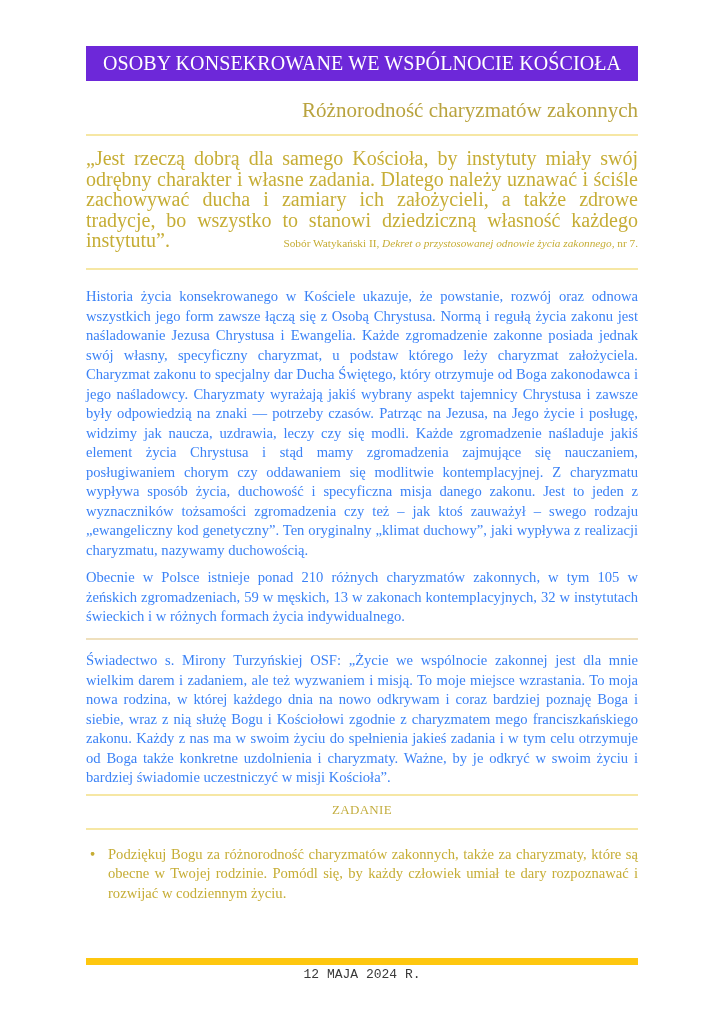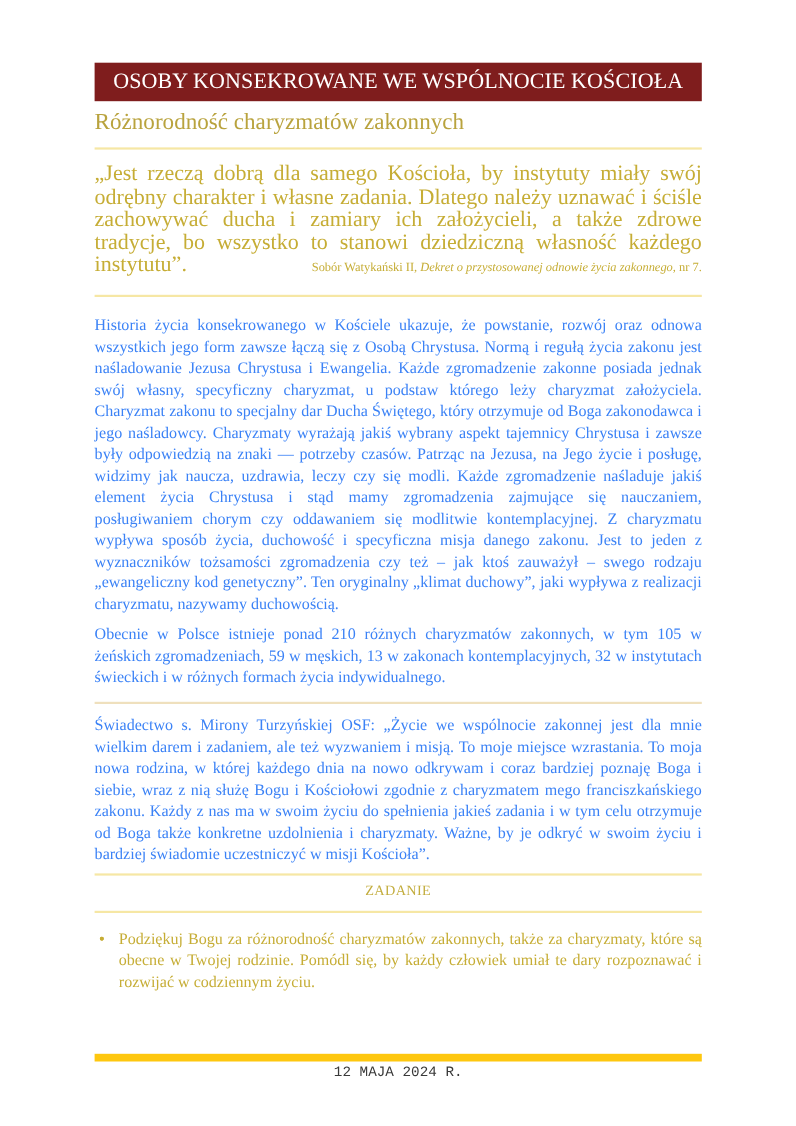--- a/index.html
+++ b/index.html
@@ -19,36 +19,35 @@
       left: 86px;
       top: 0;
       width: 552px;
     }
     .header-banner {
       position: absolute;
       top: 46px;
       left: 0;
       width: 552px;
       height: 35px;
-      background: #7f1d1d;
+      background: #6d28d9;
       color: #ffffff;
       font-family: "Liberation Serif", serif;
       font-size: 20px;
       letter-spacing: 0.1px;
       text-align: center;
       line-height: 35px;
       white-space: nowrap;
-      margin-top: 11px;
     }
     .title {
       position: absolute;
       top: 96px;
       left: 0;
       width: 552px;
-      text-align: left;
+      text-align: right;
       font-family: "Liberation Serif", serif;
       font-size: 21px;
       color: #b9a33e;
       line-height: 28px;
     }
     .hr {
       position: absolute;
       left: 0;
       width: 552px;
       height: 2px;

